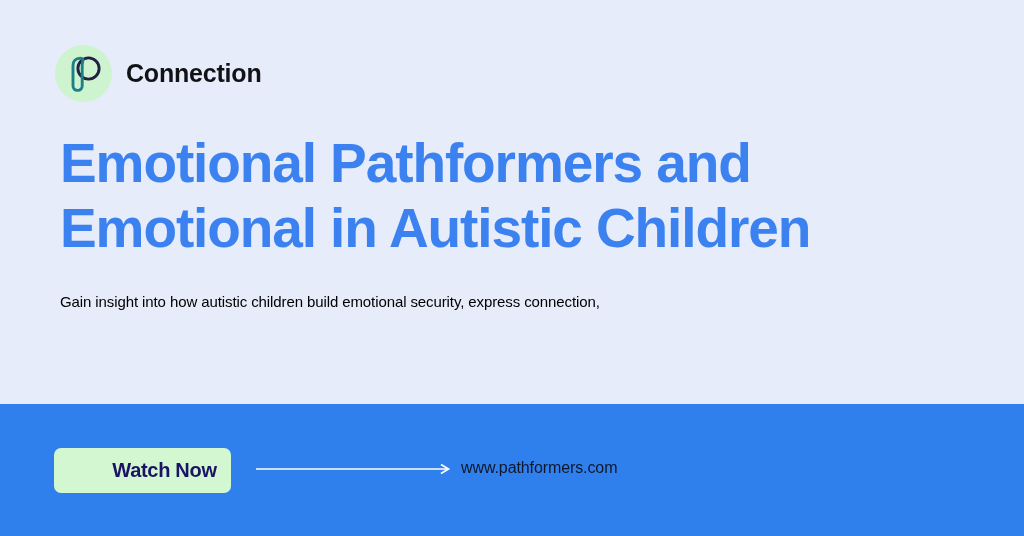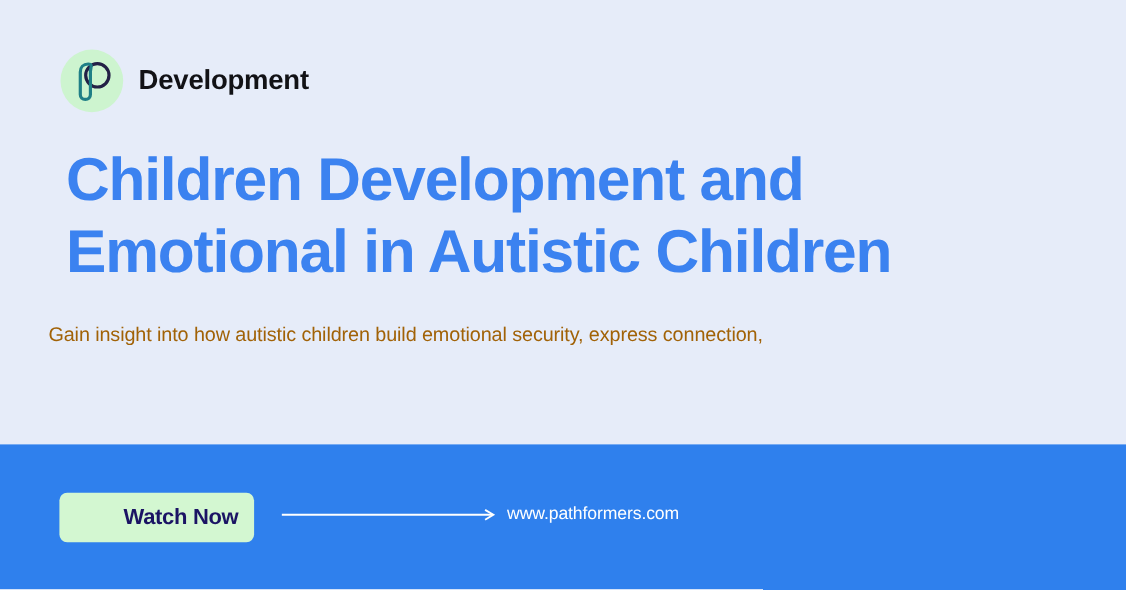--- a/index.html
+++ b/index.html
@@ -53,25 +53,25 @@
     font-weight:bold;
     line-height:1.18;
     color:#3b82f0;
     letter-spacing:-1.1px;
   }
   .headline .hl-line { display:block; }
 
   
   .subtitle {
     position:absolute;
-    left:44px; top:290px;
+    left:60px; top:290px;
     width:820px;
-    font-size:18px;
+    font-size:15px;
     line-height:1.62;
-    color:#a16207;
+    color:#000000;
     letter-spacing:-0.1px;
   }
   .subtitle .sub-line { display:block; }
 
   
   .footer-bar {
     position:absolute;
     left:0; top:404px;
     width:1024px; height:132px;
     background:#2f80ed;
@@ -99,42 +99,42 @@
   .arrow-wrap {
     position:absolute;
     left:256px; top:57px;
     width:198px; height:12px;
   }
 
   .url-text {
     position:absolute;
     left:461px; top:55px;
     font-size:16px;
-    color:#ffffff;
+    color:#0f172a;
     letter-spacing:-0.1px;
     white-space:nowrap;
   }
 </style>
 </head>
 <body>
 
 <div class="banner">
 
   <div class="brand">
     <span class="brand-logo">
       <svg width="34" height="38" viewBox="0 0 34 38" fill="none" aria-hidden="true">
         <circle cx="21.5" cy="13.5" r="10.6" stroke="#232046" stroke-width="2.9" fill="none"></circle>
         <path d="M13.2 3.2 C8.6 3.2 6.0 6.4 6.0 10.4 L6.0 30.8 C6.0 33.6 7.9 35.4 10.6 35.4 C13.3 35.4 15.2 33.6 15.2 30.8 L15.2 10.4 C15.2 6.4 17.8 3.2 13.2 3.2 Z" stroke="#1f7f86" stroke-width="2.9" fill="none" stroke-linejoin="round"></path>
       </svg>
     </span>
-    <span class="brand-name">Development</span>
+    <span class="brand-name">Connection</span>
   </div>
 
   <h1 class="headline">
-    <span class="hl-line">Children Development and</span>
+    <span class="hl-line">Emotional Pathformers and</span>
     <span class="hl-line">Emotional in Autistic Children</span>
   </h1>
 
   <p class="subtitle">
     <span class="sub-line">Gain insight into how autistic children build emotional security, express connection,</span>
   </p>
 
   <div class="footer-bar">
 
     <button class="cta-button">Watch Now</button>

